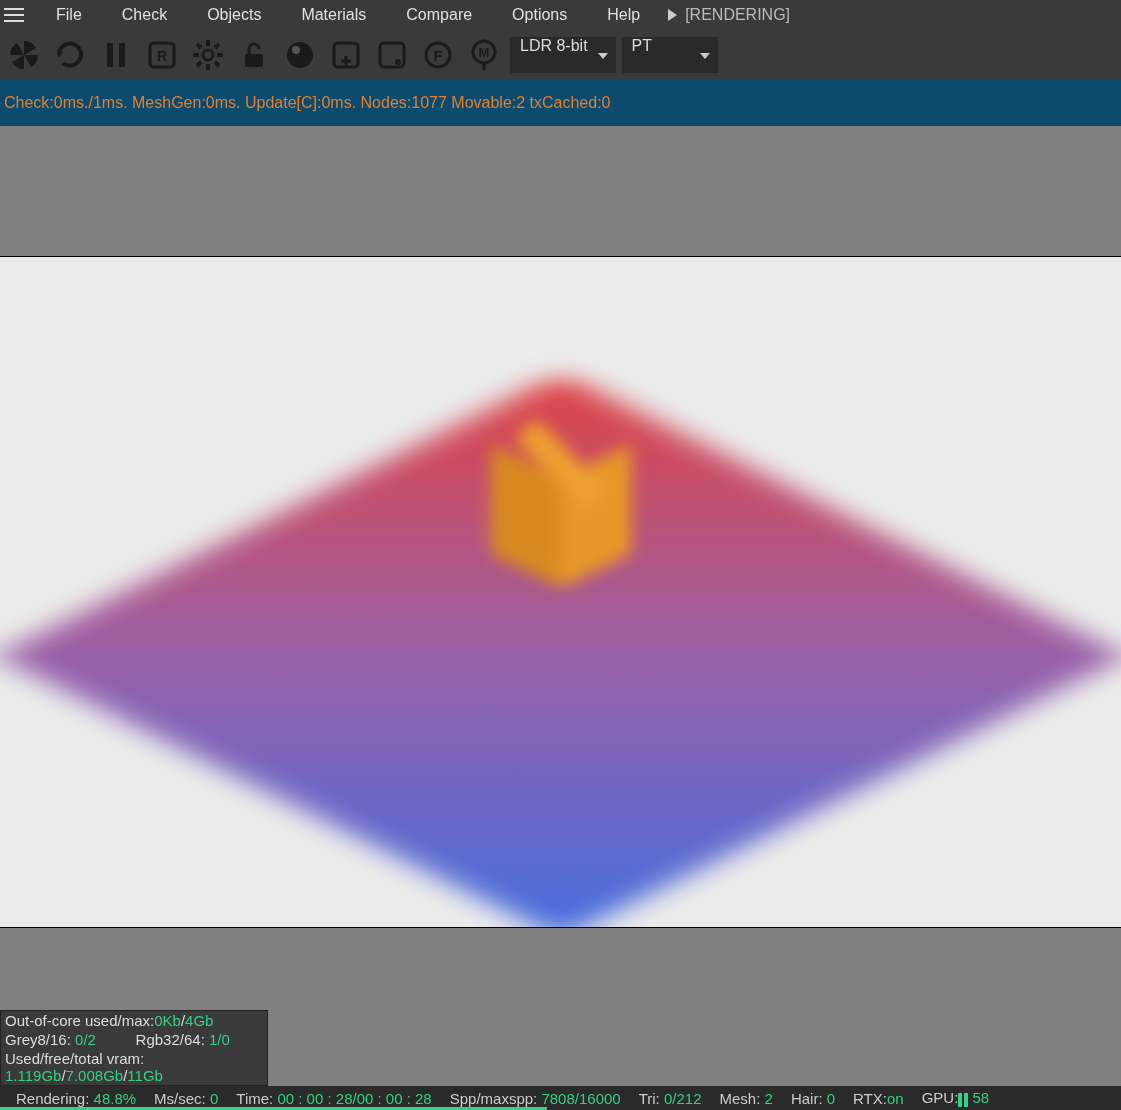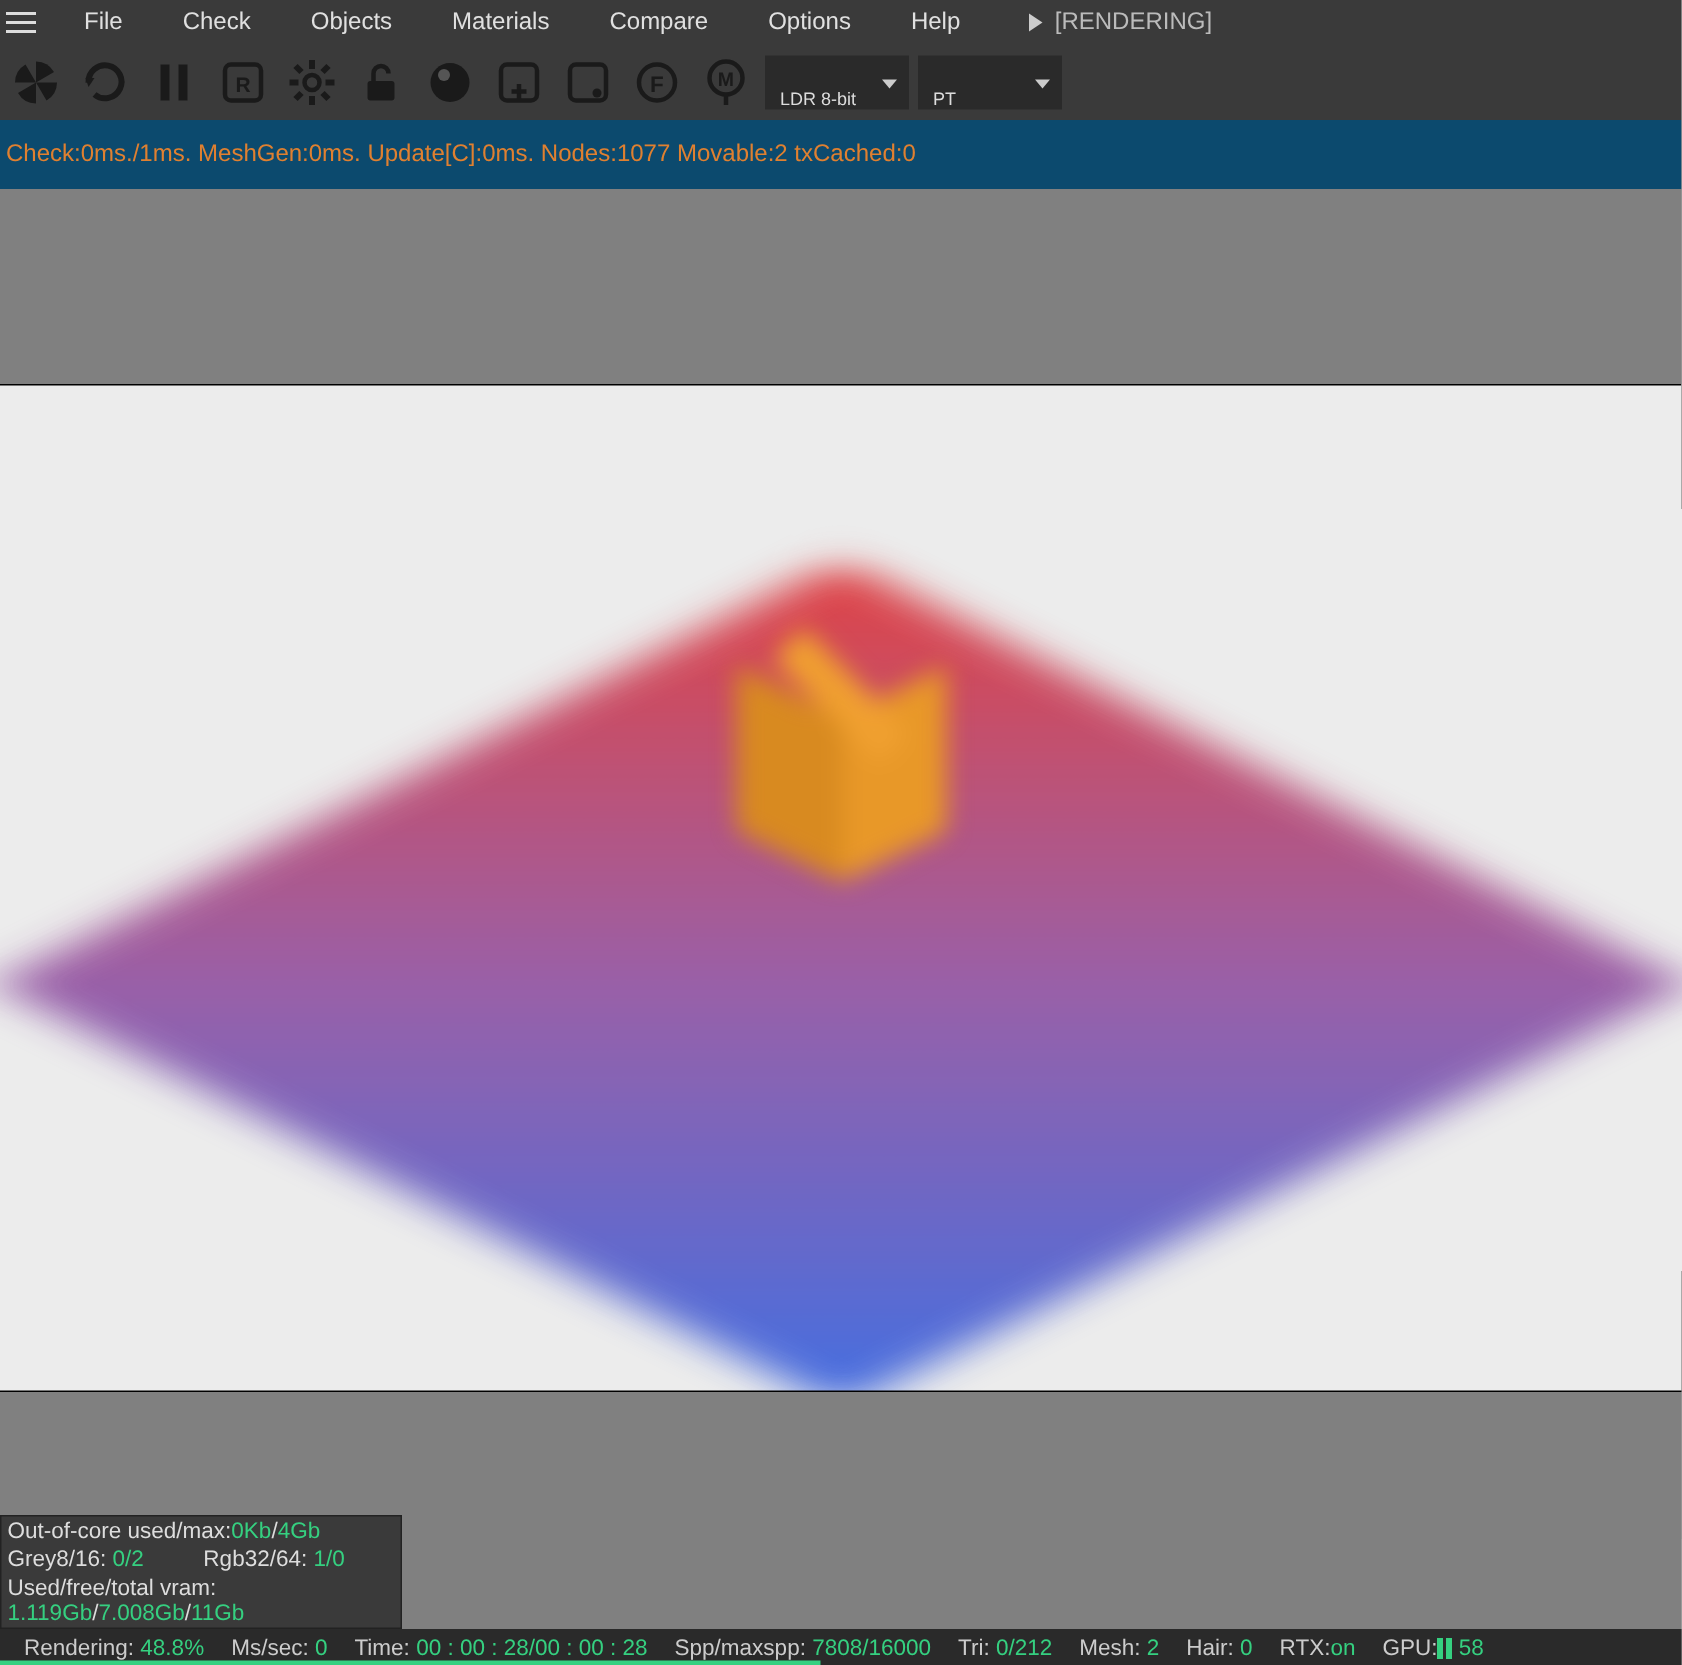--- a/index.html
+++ b/index.html
@@ -1,26 +1,26 @@
 <!DOCTYPE html>
 <html><head>
 <meta charset="utf-8">
 <style>
 html,body{margin:0;padding:0;width:1121px;height:1110px;background:#808080;font-family:"Segoe UI",Arial,sans-serif;font-size:16px;color:#ddd;overflow:hidden}
 *{box-sizing:border-box}
 .menubar{display:flex;align-items:center;height:30px;background:#3a3a3a;padding:0 0;gap:16px}
 .hamburger{width:28px;height:28px;display:flex;flex-direction:column;justify-content:center;align-items:center;gap:4px;cursor:pointer}
 .hamburger span{display:block;width:20px;height:2px;background:#ddd}
 .menu-item{padding:4px 12px;color:#e0e0e0;cursor:pointer;font-size:16px}
-.render-status{display:flex;align-items:center;gap:8px;margin-left:18px;color:#bbb}
+.render-status{display:flex;align-items:center;gap:8px;color:#bbb}
 .play-icon{width:0;height:0;border-top:6px solid transparent;border-bottom:6px solid transparent;border-left:9px solid #ccc}
 .toolbar{display:flex;align-items:center;height:50px;background:#3a3a3a;padding:0 4px;gap:6px}
 .tbtn{width:40px;height:40px;display:flex;align-items:center;justify-content:center;cursor:pointer;color:#222}
 .tbtn svg{width:34px;height:34px}
-.dd{height:36px;background:#2a2a2a;border:none;color:#ddd;display:flex;align-items:flex-end;padding:0 28px 0 10px;position:relative;min-width:96px;cursor:pointer;font-size:12px}
+.dd{height:36px;background:#2a2a2a;border:none;color:#ddd;display:flex;align-items:flex-start;padding:0 28px 0 10px;position:relative;min-width:96px;cursor:pointer;font-size:16px}
 .dd::after{content:"";position:absolute;right:8px;top:50%;margin-top:-2px;border-left:5px solid transparent;border-right:5px solid transparent;border-top:6px solid #ccc}
 .debug-line{padding:14px 4px;color:#e08030;background:#0c4a6e;font-size:16px}
 .viewport{position:relative;width:1121px;height:900px;background:#808080}
 .vp-inner{position:absolute;left:0;right:0;top:130px;bottom:98px;background:#ececec;overflow:hidden}
 .hline{position:absolute;left:0;right:0;height:1px;background:#000}
 .plane{position:absolute;left:50%;top:50%;width:800px;height:800px;transform:translate(-50%,-42%) rotateX(60deg) rotateZ(45deg);background:linear-gradient(135deg,#e03030 0%,#9050a0 50%,#3060e0 100%);filter:blur(20px);opacity:.9}
 .cube{position:absolute;left:50%;top:48%;width:140px;height:140px;transform:translate(-50%,-100%);filter:blur(8px)}
 .cube .top{position:absolute;left:50%;top:0;width:100px;height:50px;background:#f0a030;transform:translateX(-50%) rotate(45deg) skewX(0deg) scaleY(.58);border-radius:6px}
 .cube .left{position:absolute;left:0;top:22px;width:70px;height:110px;background:#d88a20;transform:skewY(26deg);border-radius:4px}
 .cube .right{position:absolute;right:0;top:22px;width:70px;height:110px;background:#e89828;transform:skewY(-26deg);border-radius:4px}

